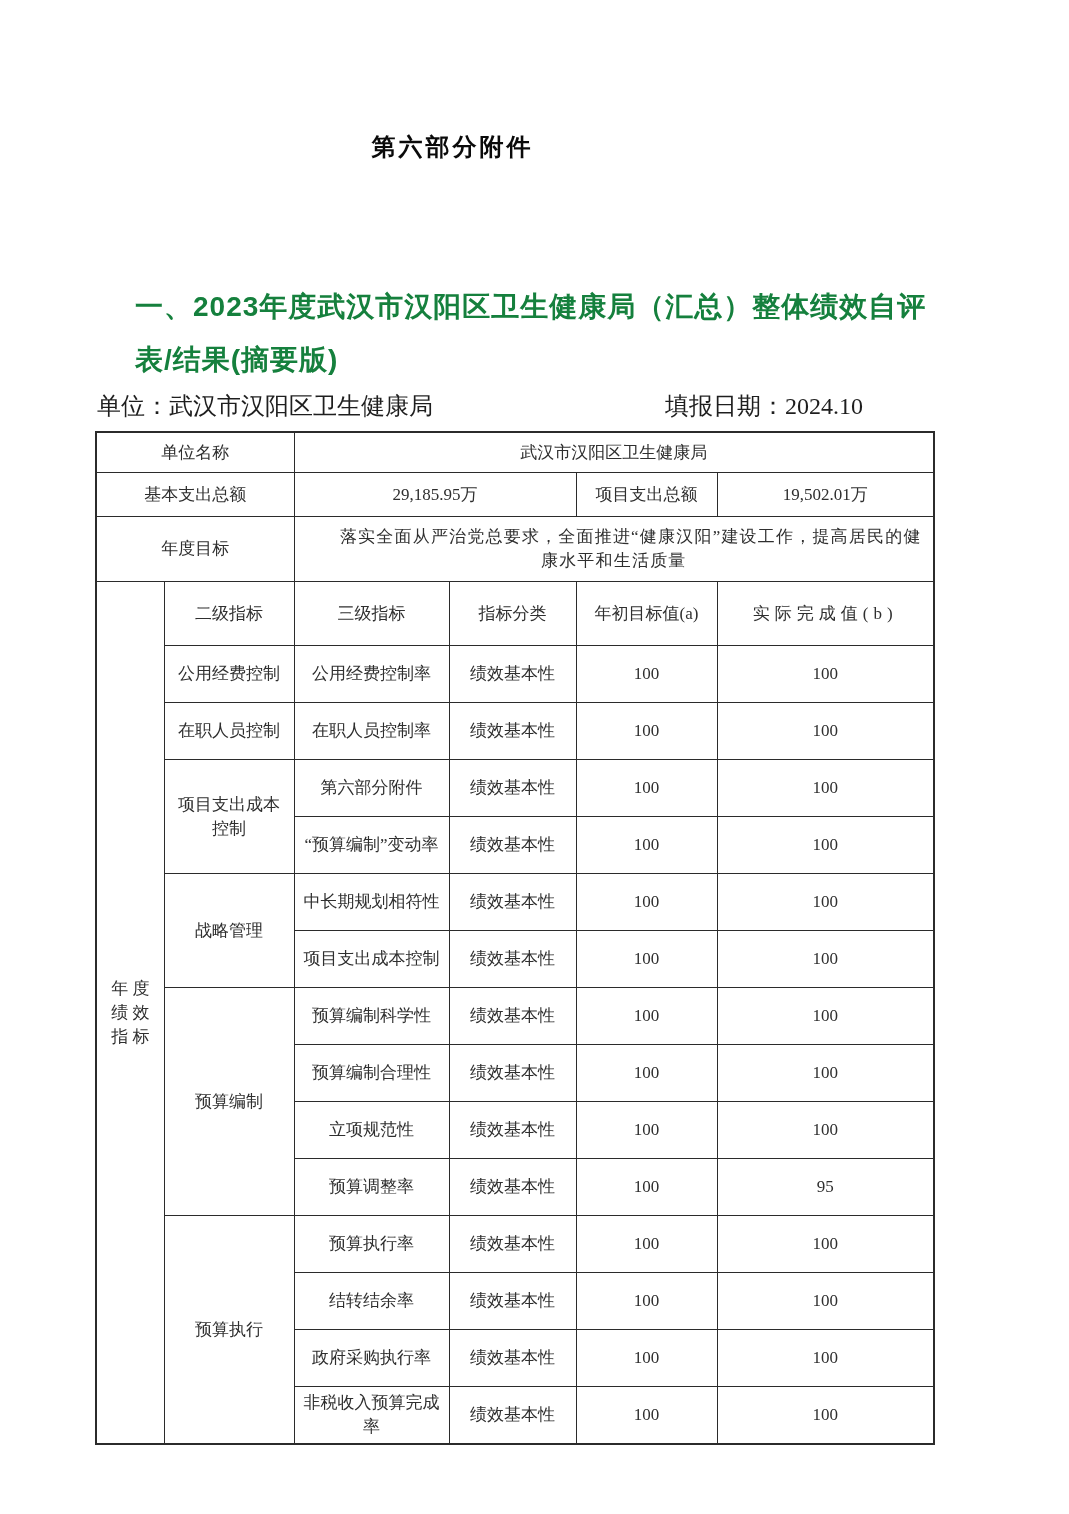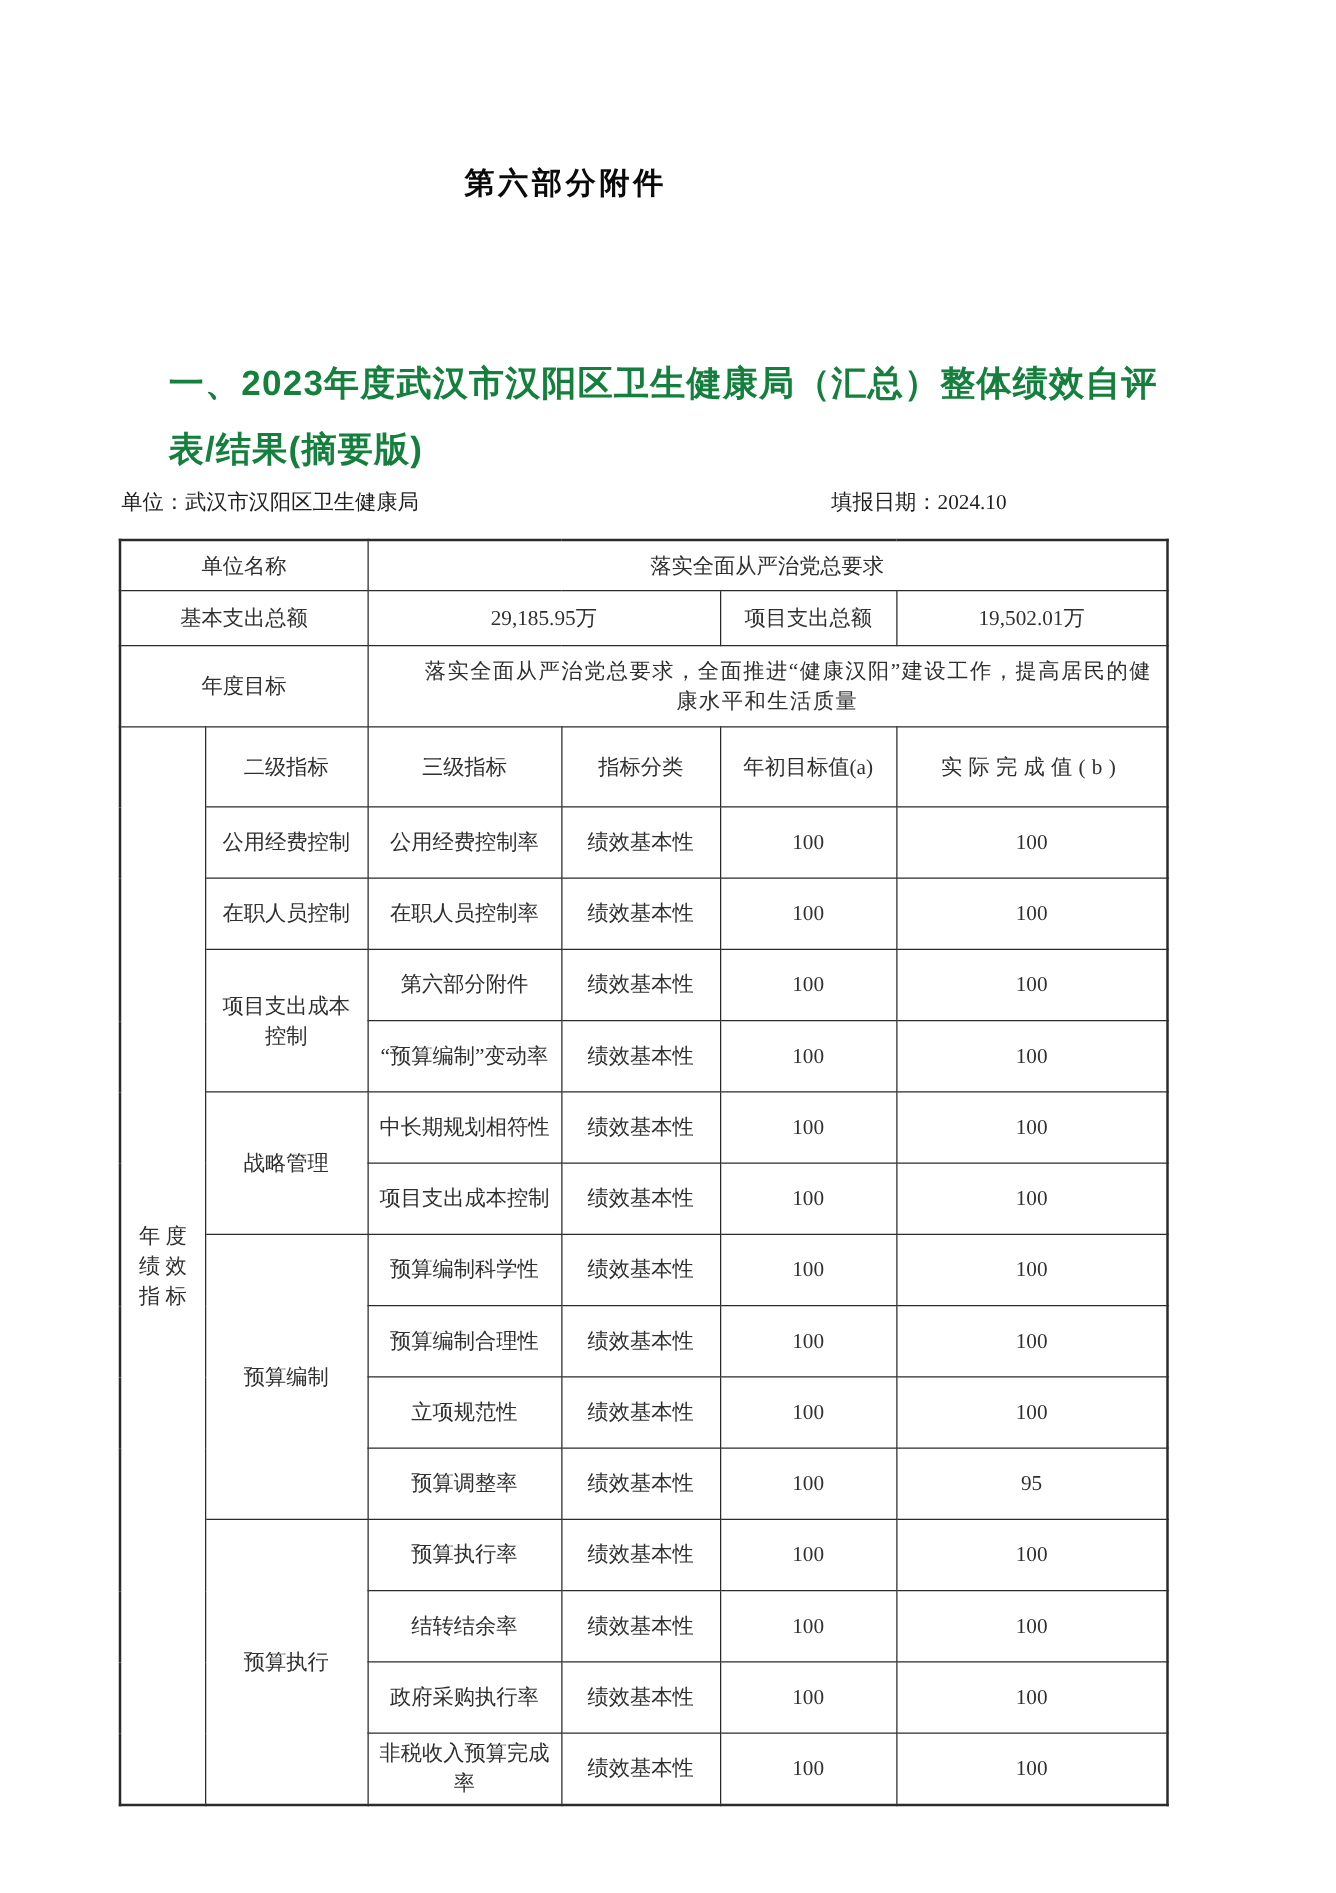--- a/index.html
+++ b/index.html
@@ -33,21 +33,21 @@
     font-weight: 700;
     letter-spacing: 1px;
     color: #15803d;
     line-height: 53px;
   }
   .meta-row {
     position: relative;
     margin: 4px 0 0 95px;
     width: 838px;
     height: 30px;
-    font-size: 17px;
+    font-size: 24px;
     color: #1e1e1e;
   }
   .meta-row .unit {
     position: absolute;
     left: 2px;
     top: 0;
   }
   .meta-row .date {
     position: absolute;
     left: 570px;
@@ -108,21 +108,21 @@
     <col style="width:68px">
       <col style="width:130px">
       <col style="width:155px">
     <col style="width:127px">
       <col style="width:141px">
       <col style="width:217px">
   </colgroup>
   <tbody>
     <tr class="r-unit">
       <td colspan="2">单位名称</td>
-      <td colspan="4">落实全面从严治党总要求</td>
+      <td colspan="4">武汉市汉阳区卫生健康局</td>
     </tr>
     <tr class="r-exp">
       <td colspan="2">基本支出总额</td>
       <td colspan="2">29,185.95万</td>
       <td>项目支出总额</td>
       <td>19,502.01万</td>
     </tr>
     <tr class="r-goal">
       <td colspan="2">年度目标</td>
       <td colspan="4" class="goal">落实全面从严治党总要求，全面推进“健康汉阳”建设工作，提高居民的健康水平和生活质量</td>

